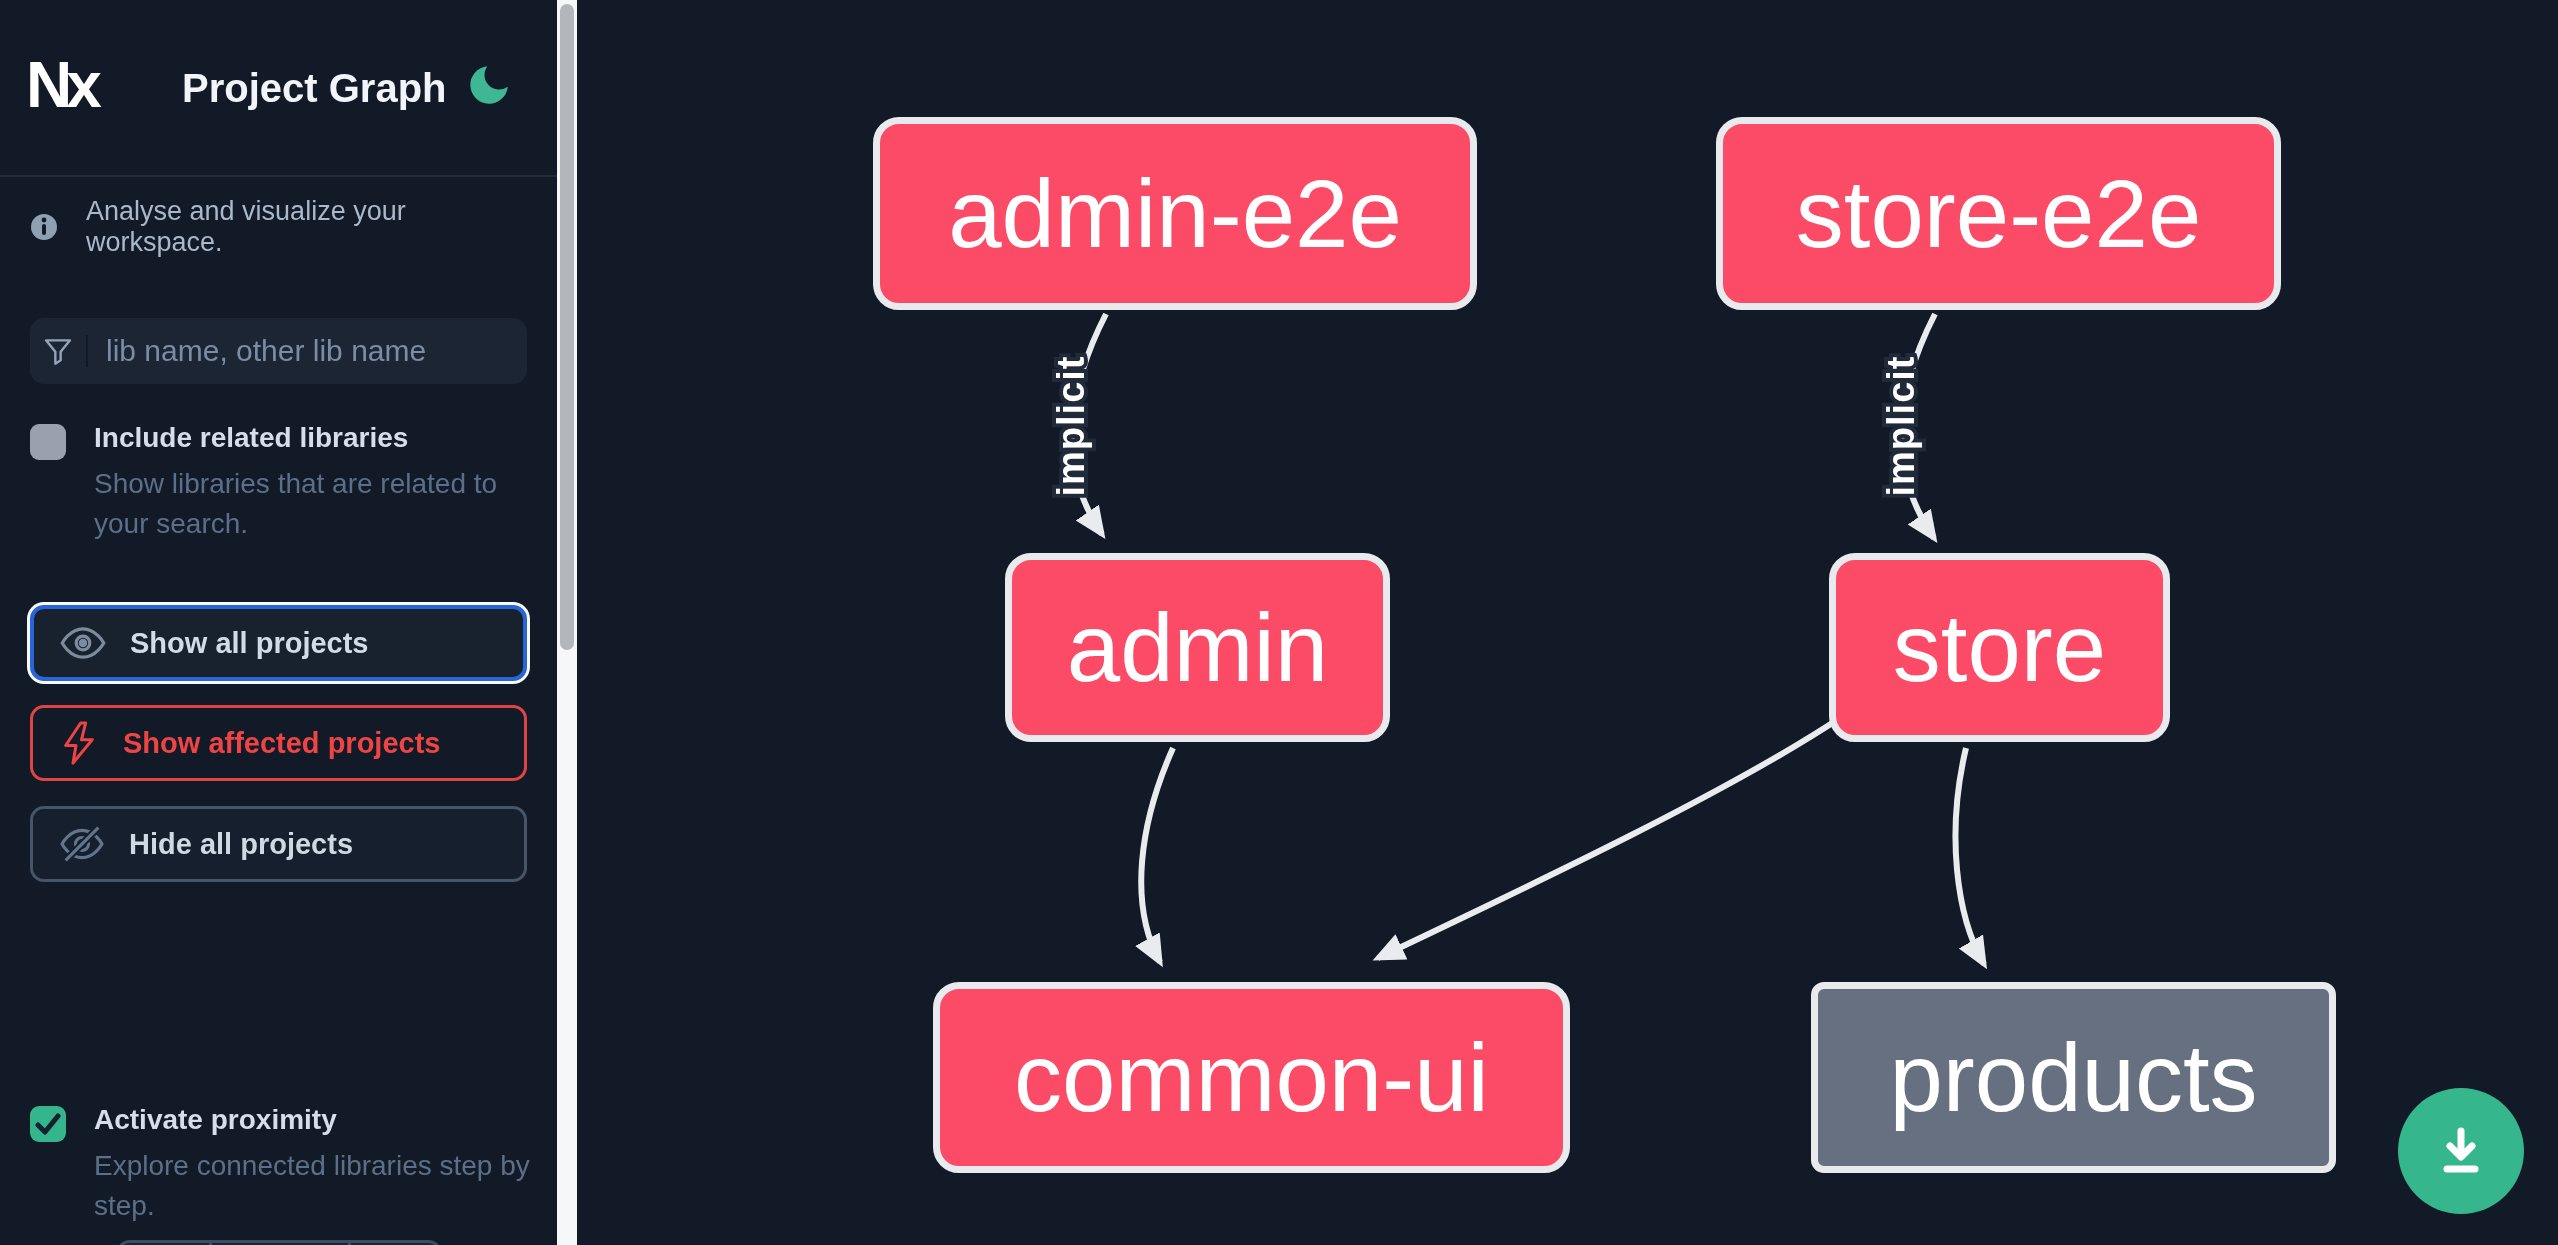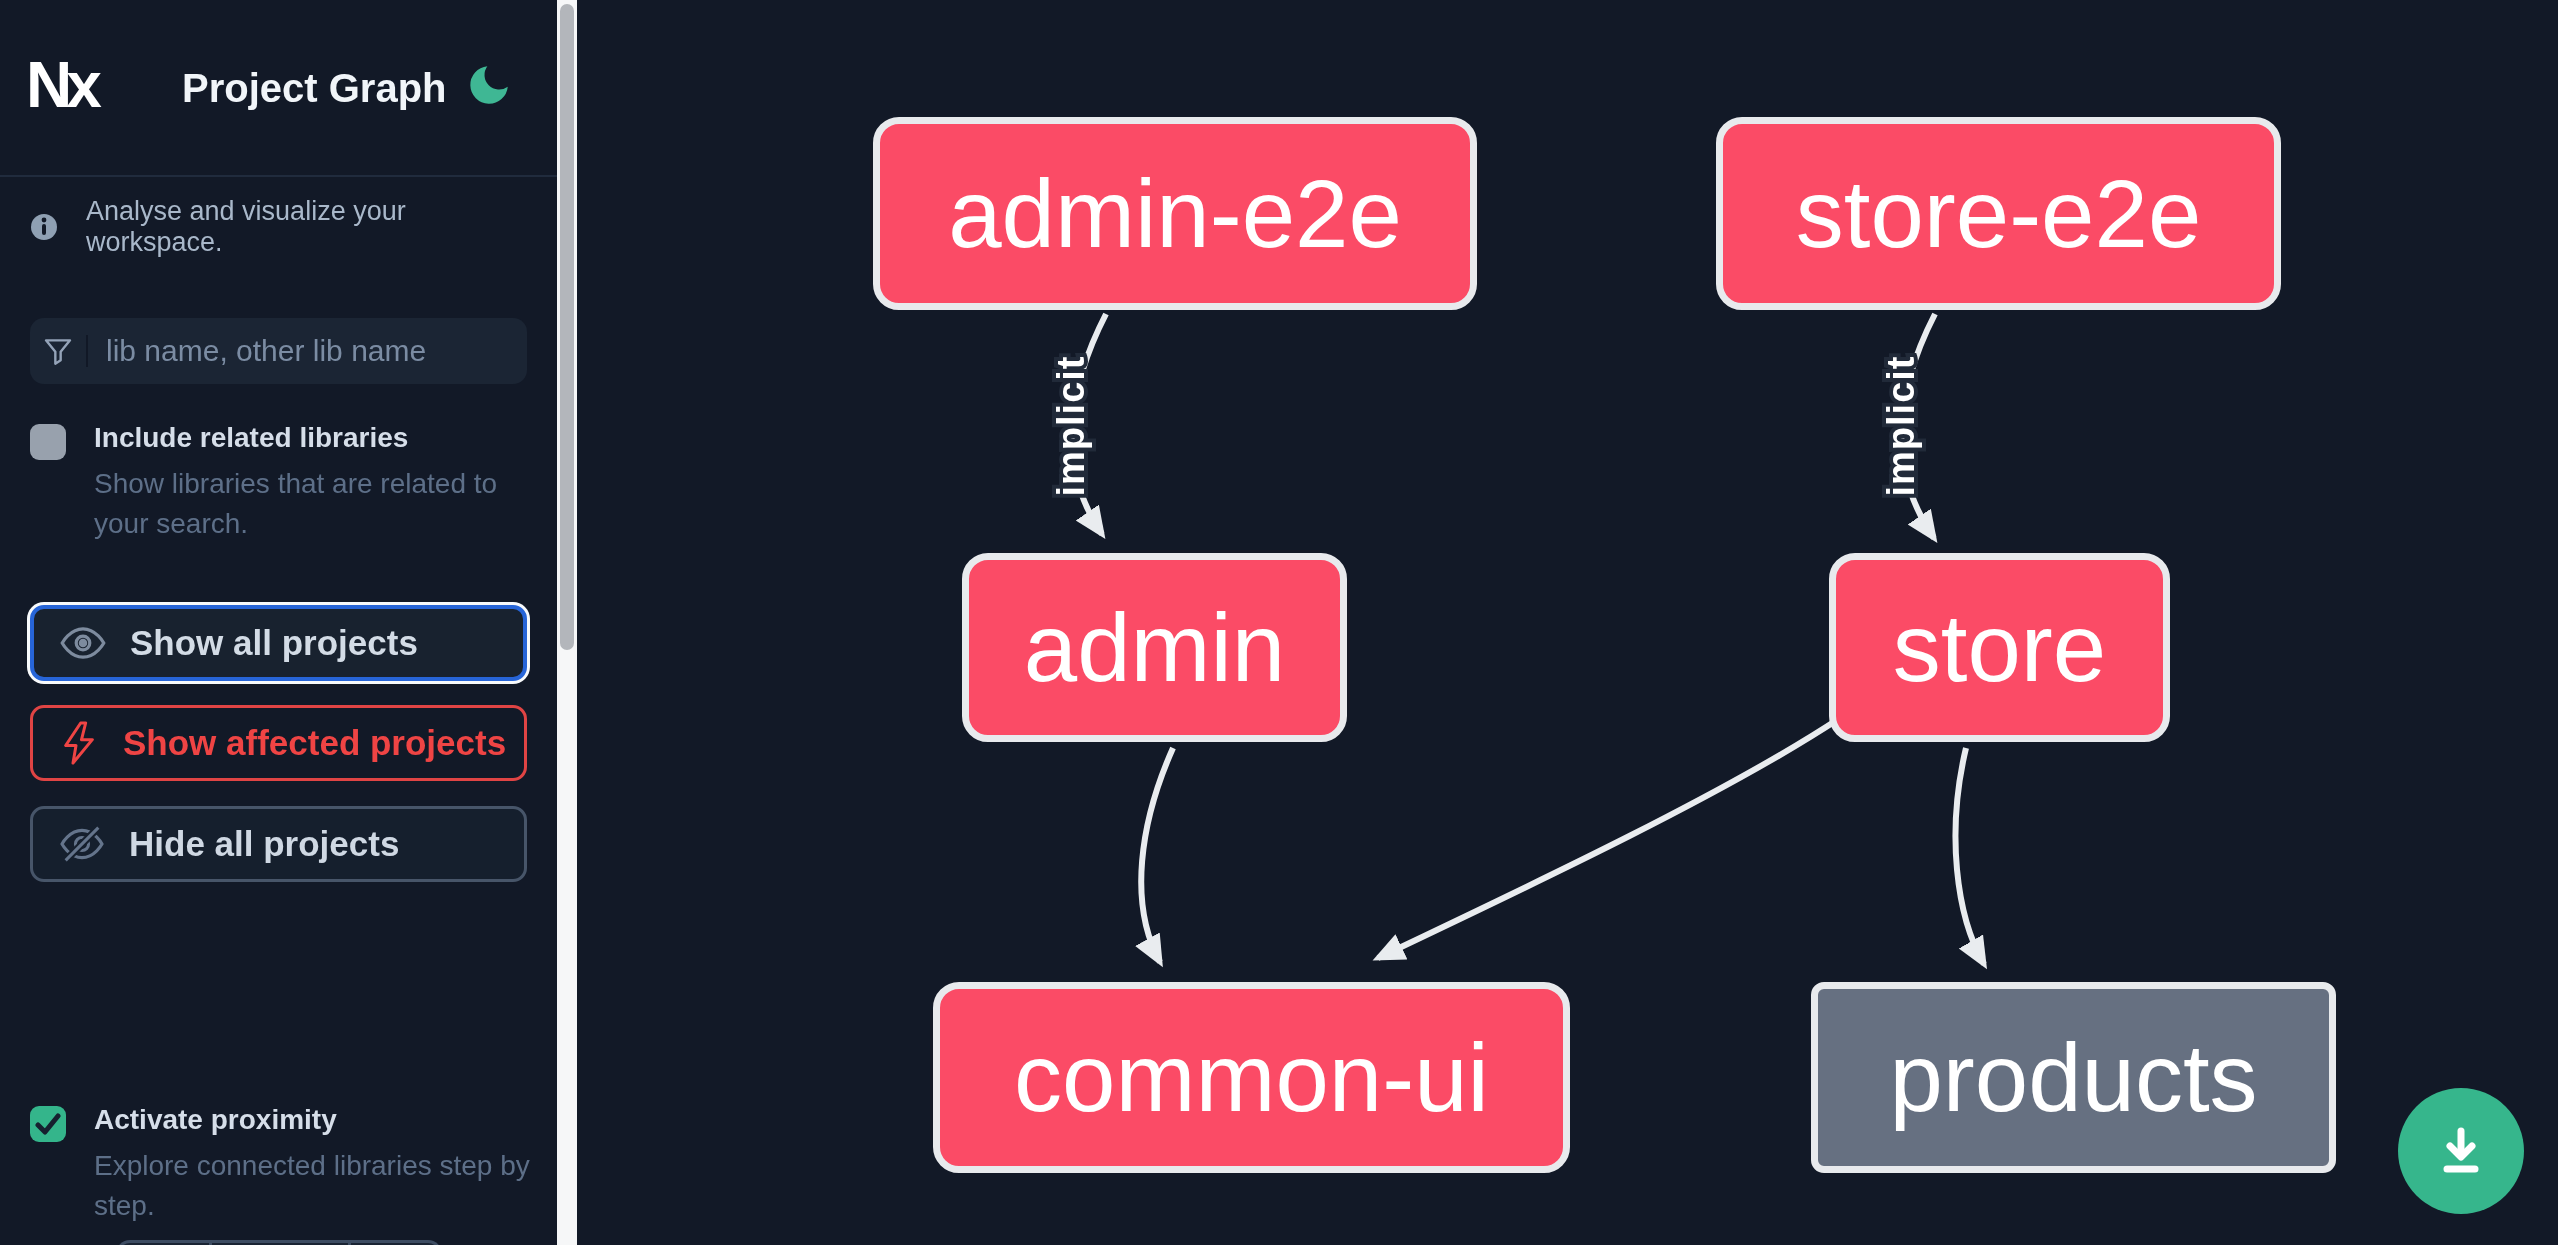--- a/index.html
+++ b/index.html
@@ -49,21 +49,21 @@
   }
   .chk-gray { background:#98a1ad; }
   .chk-white { background:#ffffff; }
   .chk-green { background:#34b58b; }
   .option-label { margin-left:64px; font-size:28px; font-weight:700; color:#d6dee9; }
   .option-desc { margin-left:64px; margin-top:10px; font-size:28px; line-height:40px; color:#5d6f88; width:440px; }
 
   .action-btn {
     position:absolute; left:30px; width:497px; height:76px; border-radius:14px;
     display:flex; align-items:center; gap:24px; padding-left:26px;
-    font-size:35px; font-weight:700; cursor:pointer; background:#151f2d;text-align:right;
+    font-size:29px; font-weight:700; cursor:pointer; background:#151f2d;text-align:right;
   }
   .btn-show-all {
     top:605px; background:#18222f; border:4px solid #2765d8;
     box-shadow:0 0 0 3px #f8fafc; color:#d3dce6;
   }
   .btn-affected { top:705px; background:#121927; border:3px solid #e04444; color:#ef4444; }
   .btn-hide { top:806px; background:#151f2d; border:3px solid #475569; color:#cfd8e3; }
 
   .bottom-toggle {
     position:absolute; left:116px; top:1240px; width:326px; height:26px;
@@ -86,21 +86,21 @@
 
   .node {
     position:absolute; display:flex; align-items:center; justify-content:center;
     background:#fb4b66; border:7px solid #e8eaed; border-radius:26px;
     color:#ffffff; font-size:96px; font-weight:400; cursor:pointer; white-space:nowrap;
   }
   .node-gray { background:#667081; }
 
   .n-admin-e2e { left:295px; top:117px; width:604px; height:193px; }
   .n-store-e2e { left:1138px; top:117px; width:565px; height:193px; }
-  .n-admin     { left:384px; top:553px; width:385px; height:189px; }
+  .n-admin     { left:427px; top:553px; width:385px; height:189px; }
   .n-store     { left:1251px; top:553px; width:341px; height:189px; }
   .n-common-ui { left:355px; top:982px; width:637px; height:191px; }
   .n-products  { left:1233px; top:982px; width:525px; height:191px;border-radius:13px; }
 
   .edge-label {
     font-size:38px; font-weight:700; fill:#ffffff;
     stroke:#212a39; stroke-width:8px; paint-order:stroke; letter-spacing:1px;
   }
 
   .download-btn {

